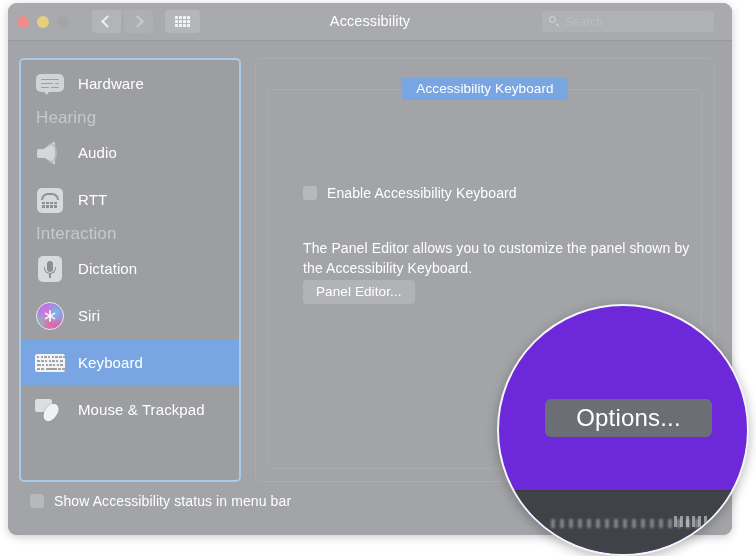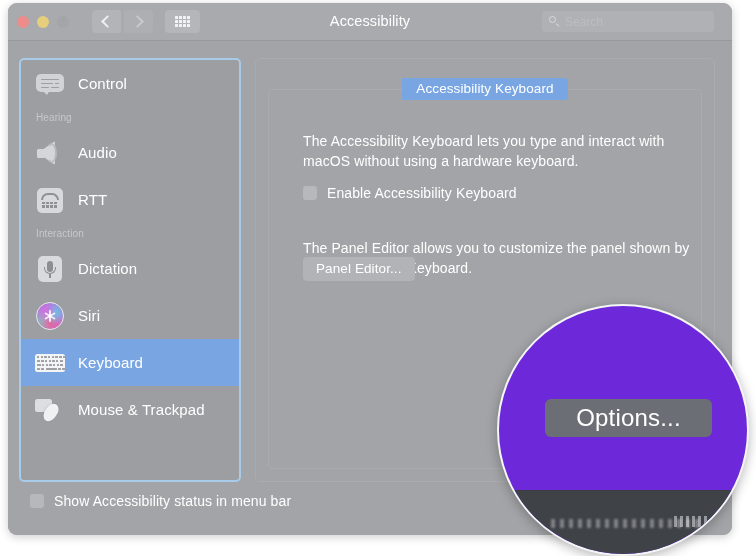--- a/index.html
+++ b/index.html
@@ -198,21 +198,21 @@
   .side-item.selected {
     background: #79a6e2;
   }
   .side-label {
     font-size: 15px;
     color: #ffffff;
     margin-left: 13px;
     letter-spacing: 0.1px;
   }
   .side-header {
-    font-size: 10px;
+    font-size: 17px;
     color: #c7c8cb;
     padding-left: 15px;
     height: 22px;
     line-height: 22px;
     letter-spacing: 0.1px;
   }
 
   .sicon {
     width: 30px; height: 30px;
     flex: 0 0 auto;
@@ -499,21 +499,21 @@
   .row-check .lbl {
     font-size: 14px;
     color: #ffffff;
     margin-left: 10px;
     letter-spacing: 0.1px;
   }
 
   .btn {
     position: absolute;
     left: 47px;
-    top: 198px;
+    top: 221px;
     background: #b2b3b6;
     border-radius: 4px;
     padding: 4px 13px 5px;
     font-size: 13.5px;
     color: #ffffff;
     letter-spacing: 0.1px;
   }
 
   
   .magnifier {
@@ -644,21 +644,21 @@
           <div class="side-item">
             <span class="sicon ic-captions">
               <span class="bub"></span>
                 <span class="tail"></span>
               <span class="ln" style="left:6px;top:10px;width:18px;"></span>
               <span class="ln" style="left:6px;top:14px;width:12px;"></span>
               <span class="ln" style="left:20px;top:14px;width:4px;"></span>
               <span class="ln" style="left:6px;top:18px;width:8px;"></span>
               <span class="ln" style="left:16px;top:18px;width:8px;"></span>
             </span>
-            <span class="side-label">Control</span>
+            <span class="side-label">Hardware</span>
           </div>
 
           <div class="side-header">Hearing</div>
 
           <div class="side-item">
             <span class="sicon ic-audio">
               <span class="cone"></span>
                 <span class="box"></span>
                 <span class="dark"></span>
             </span>
@@ -766,21 +766,20 @@
         <span class="lbl">Show Accessibility status in menu bar</span>
       </div>
 
       <div class="pane">
         <div class="pane-inner"></div>
 
         <div class="tabs">
           <div class="tab active">Accessibility Keyboard</div>
         </div>
 
-        <div class="para p1">The Accessibility Keyboard lets you type and interact with macOS without using a hardware keyboard.</div>
 
         <div class="row-check">
           <span class="cbox"></span>
           <span class="lbl">Enable Accessibility Keyboard</span>
         </div>
 
         <div class="para p2">The Panel Editor allows you to customize the panel shown by the Accessibility Keyboard.</div>
 
         <div class="btn">Panel Editor...</div>
       </div>

